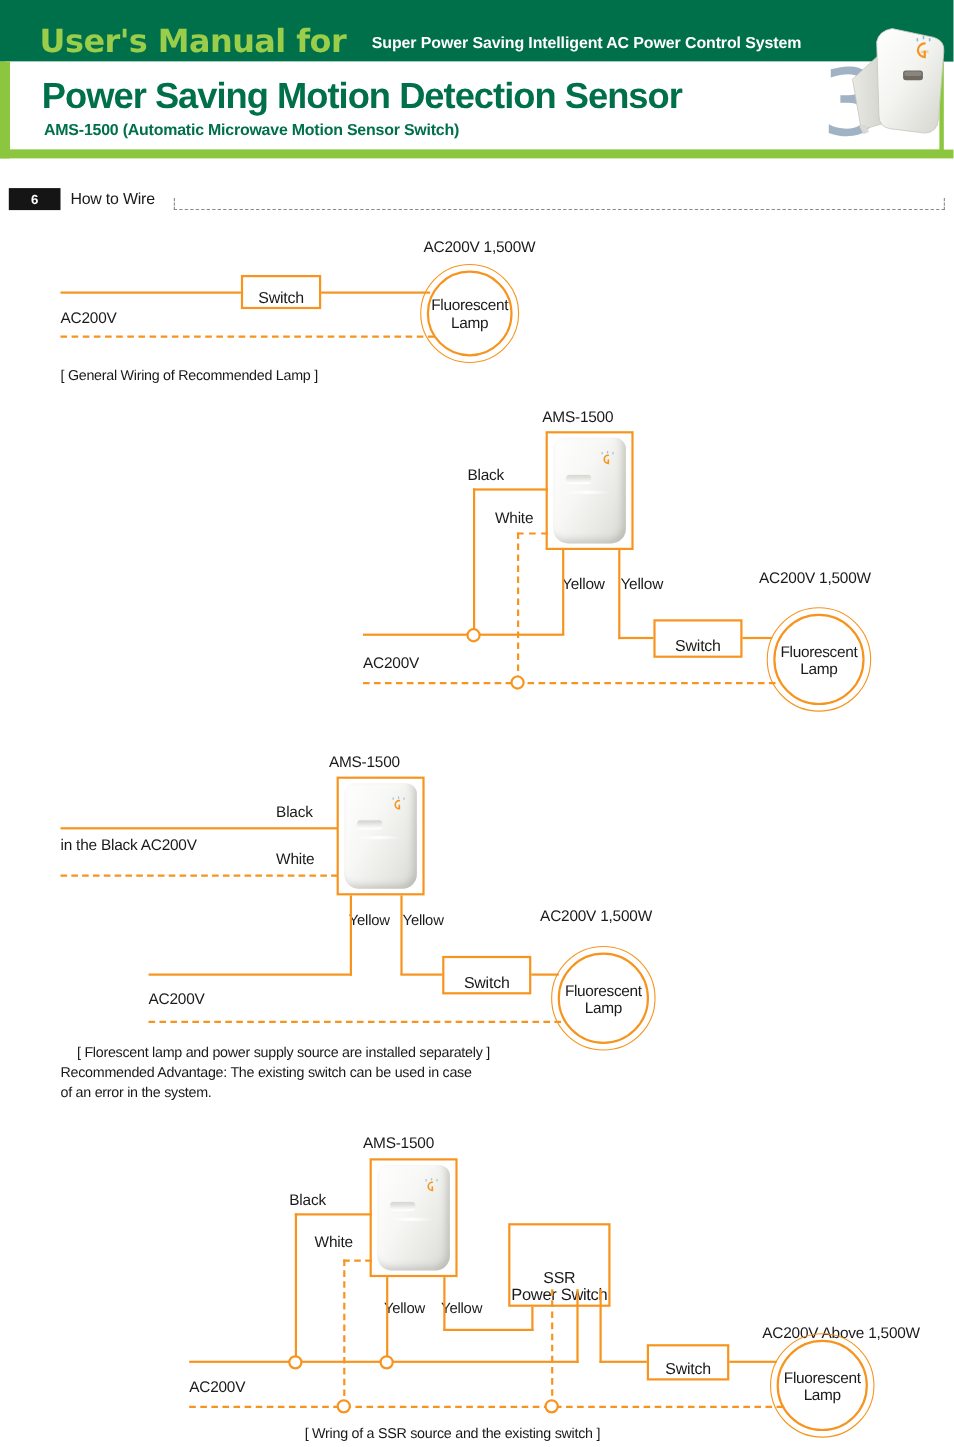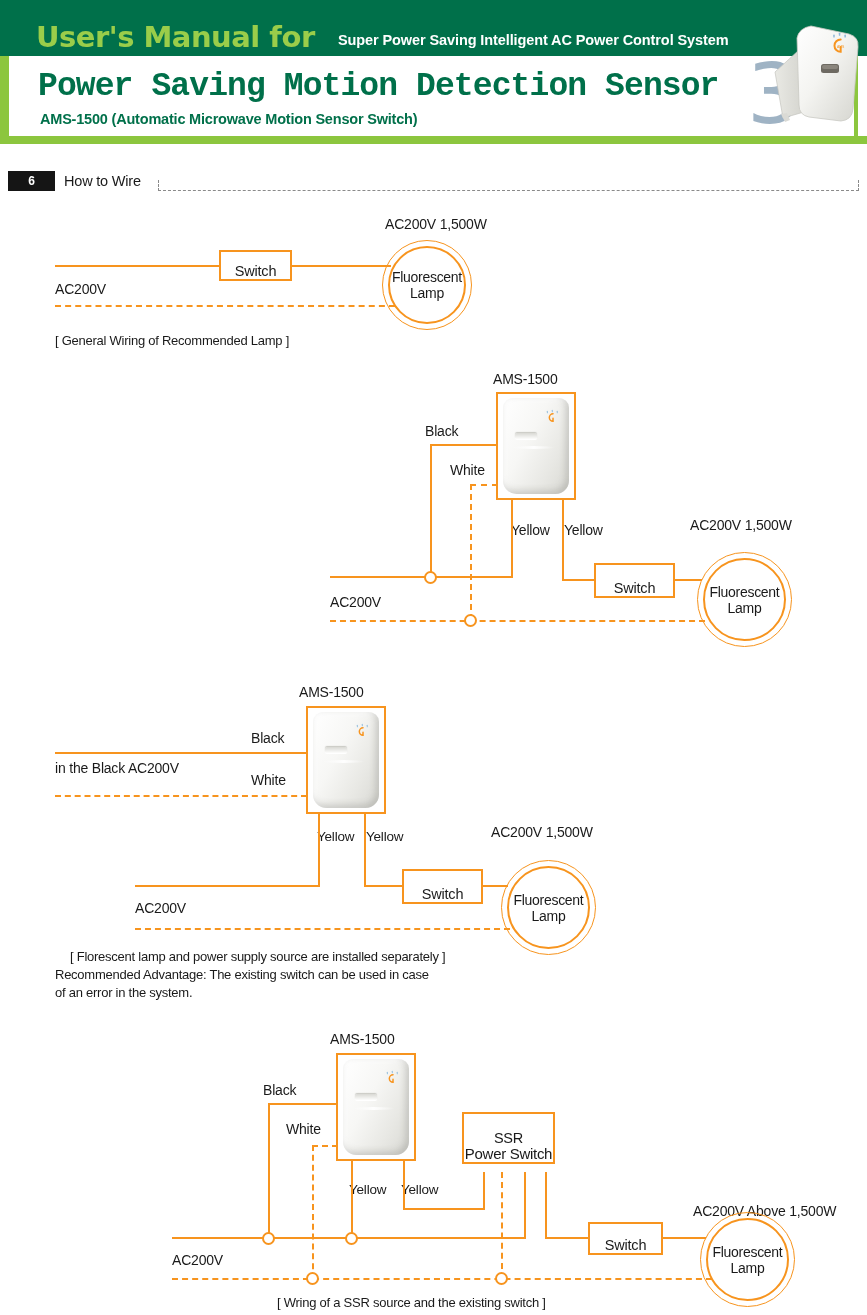--- a/index.html
+++ b/index.html
@@ -15,21 +15,21 @@
   .hdr-white{position:absolute;left:5px;top:56px;width:853px;height:84px;background:#ffffff;
              border:4px solid #8cc63e;border-top:none;box-sizing:border-box;}
   .hdr-leftbar{position:absolute;left:0;top:56px;width:9px;height:88px;background:#8cc63e;}
   .hdr-botbar{position:absolute;left:0;top:136px;width:867px;height:8px;background:#8cc63e;}
 
   .manual-for{position:absolute;left:36px;top:20px;font-size:29px;font-weight:bold;
       color:#9acd4a;letter-spacing:-0.5px;font-family:"DejaVu Sans",sans-serif;}
   .superline{position:absolute;left:338px;top:32px;font-size:14.5px;font-weight:bold;color:#ffffff;
       letter-spacing:-0.1px;}
   .bigtitle{position:absolute;left:38px;top:68px;font-size:33px;font-weight:bold;color:#00704a;
-      letter-spacing:-0.9px;font-family:Liberation Mono, monospace;white-space:nowrap;}
+      letter-spacing:-0.9px;font-family:Liberation Sans, sans-serif;white-space:nowrap;}
   .subtitle{position:absolute;left:40px;top:111px;font-size:14.5px;font-weight:bold;color:#00704a;
       letter-spacing:-0.2px;white-space:nowrap;}
 
   .pagenum{position:absolute;left:747px;top:52px;font-size:84px;color:#9fb3c4;line-height:84px;
       font-family:"DejaVu Sans",sans-serif;font-weight:400;}
 
   
   .prod-photo{position:absolute;left:753px;top:14px;width:110px;height:120px;}
 
   
@@ -312,21 +312,21 @@
   <div class="dv" style="left:312px;top:1145px;height:134px;"></div>
 
   <div class="lbl-sm" style="left:349px;top:1182px;">Yellow</div>
   <div class="w wv" style="left:351px;top:1161px;height:78px;"></div>
 
   <div class="lbl-sm" style="left:401px;top:1182px;">Yellow</div>
   <div class="w wv" style="left:403px;top:1161px;height:49px;"></div>
   <div class="w wh" style="left:403px;top:1208px;width:82px;"></div>
   <div class="w wv" style="left:483px;top:1172px;height:38px;"></div>
 
-  <div class="box" style="left:462px;top:1112px;width:93px;height:52px;">
+  <div class="box" style="left:462px;top:1112px;width:93px;height:76px;">
     <span class="bx-main">SSR</span>
     <span class="bx-sub">Power Switch</span>
   </div>
 
   <div class="dv" style="left:501px;top:1172px;height:107px;"></div>
   <div class="w wv" style="left:524px;top:1172px;height:67px;"></div>
   <div class="w wv" style="left:545px;top:1172px;height:67px;"></div>
   <div class="w wh" style="left:545px;top:1237px;width:44px;"></div>
 
   <div class="w wh" style="left:172px;top:1237px;width:354px;"></div>

